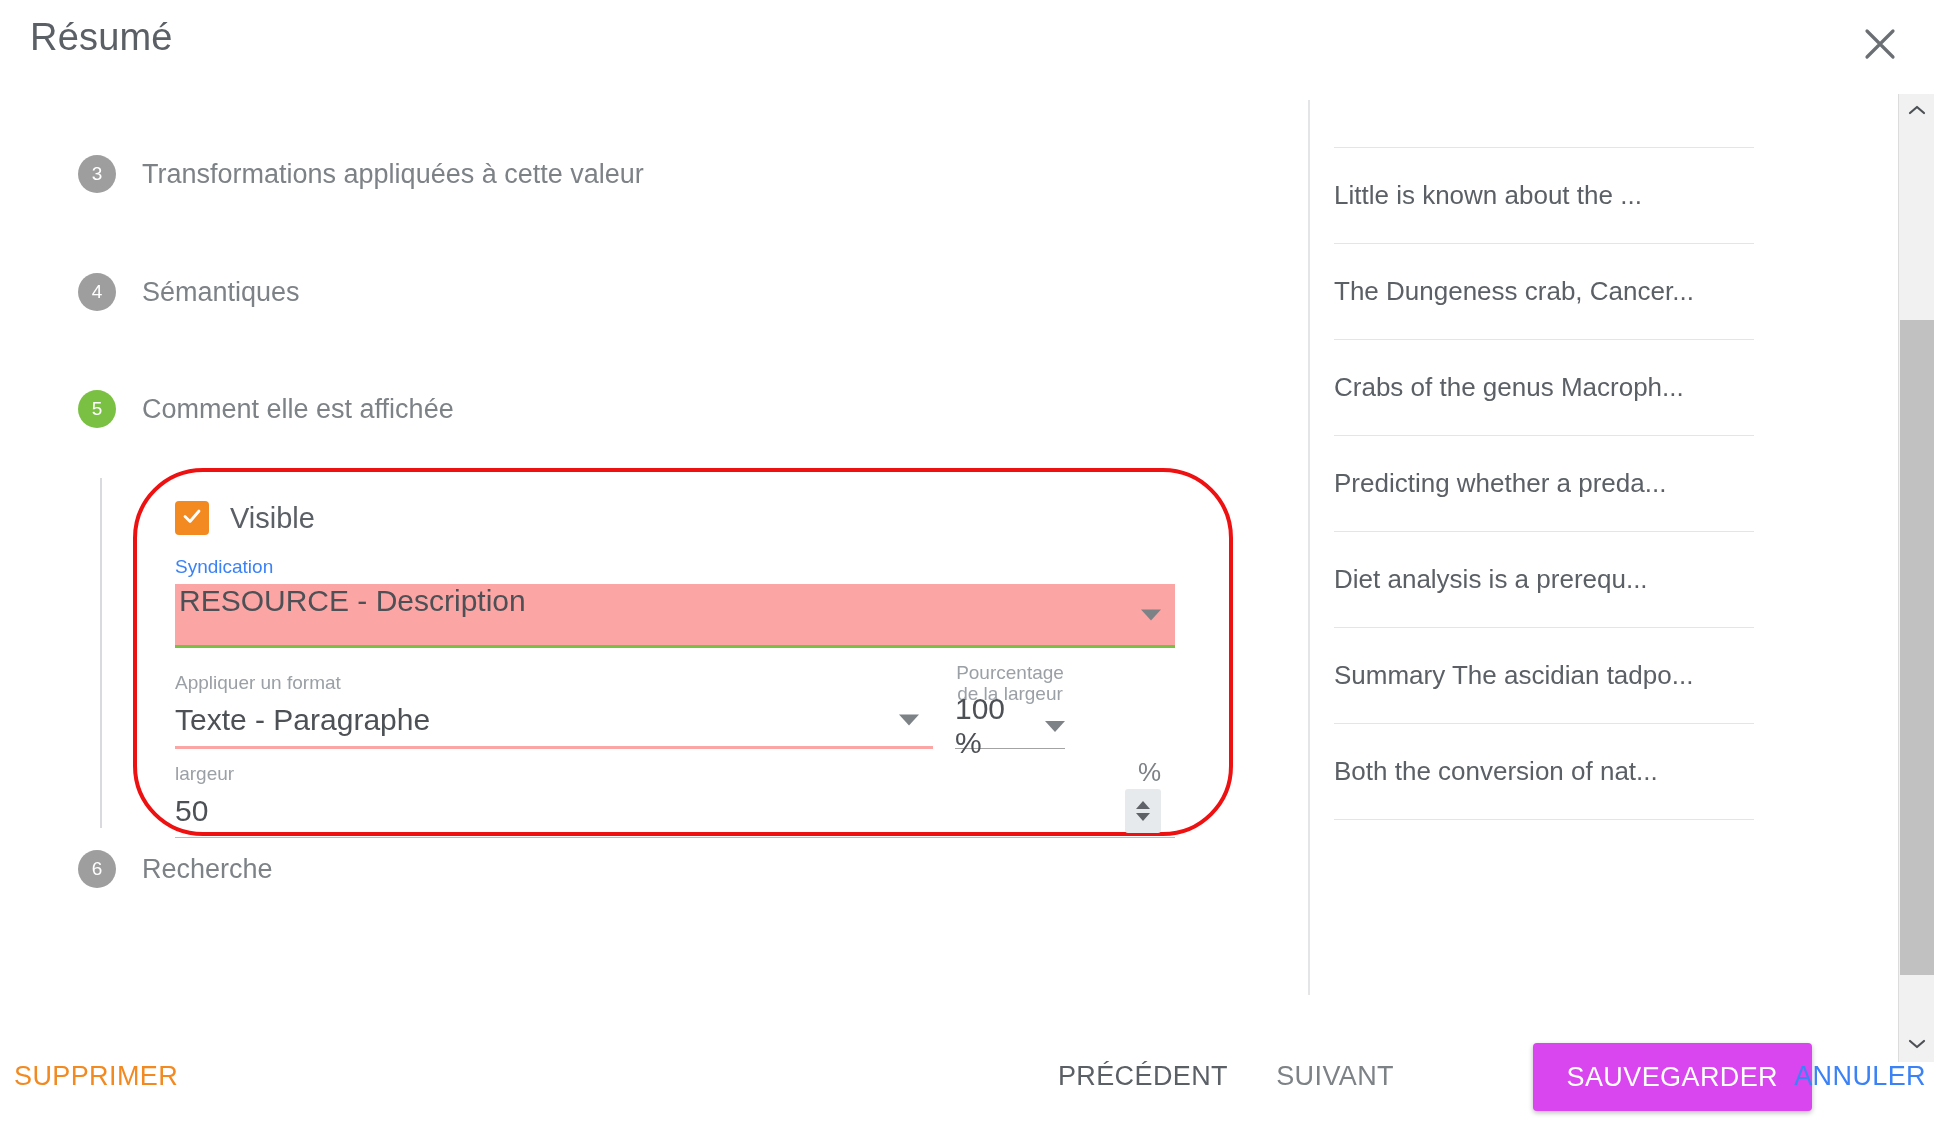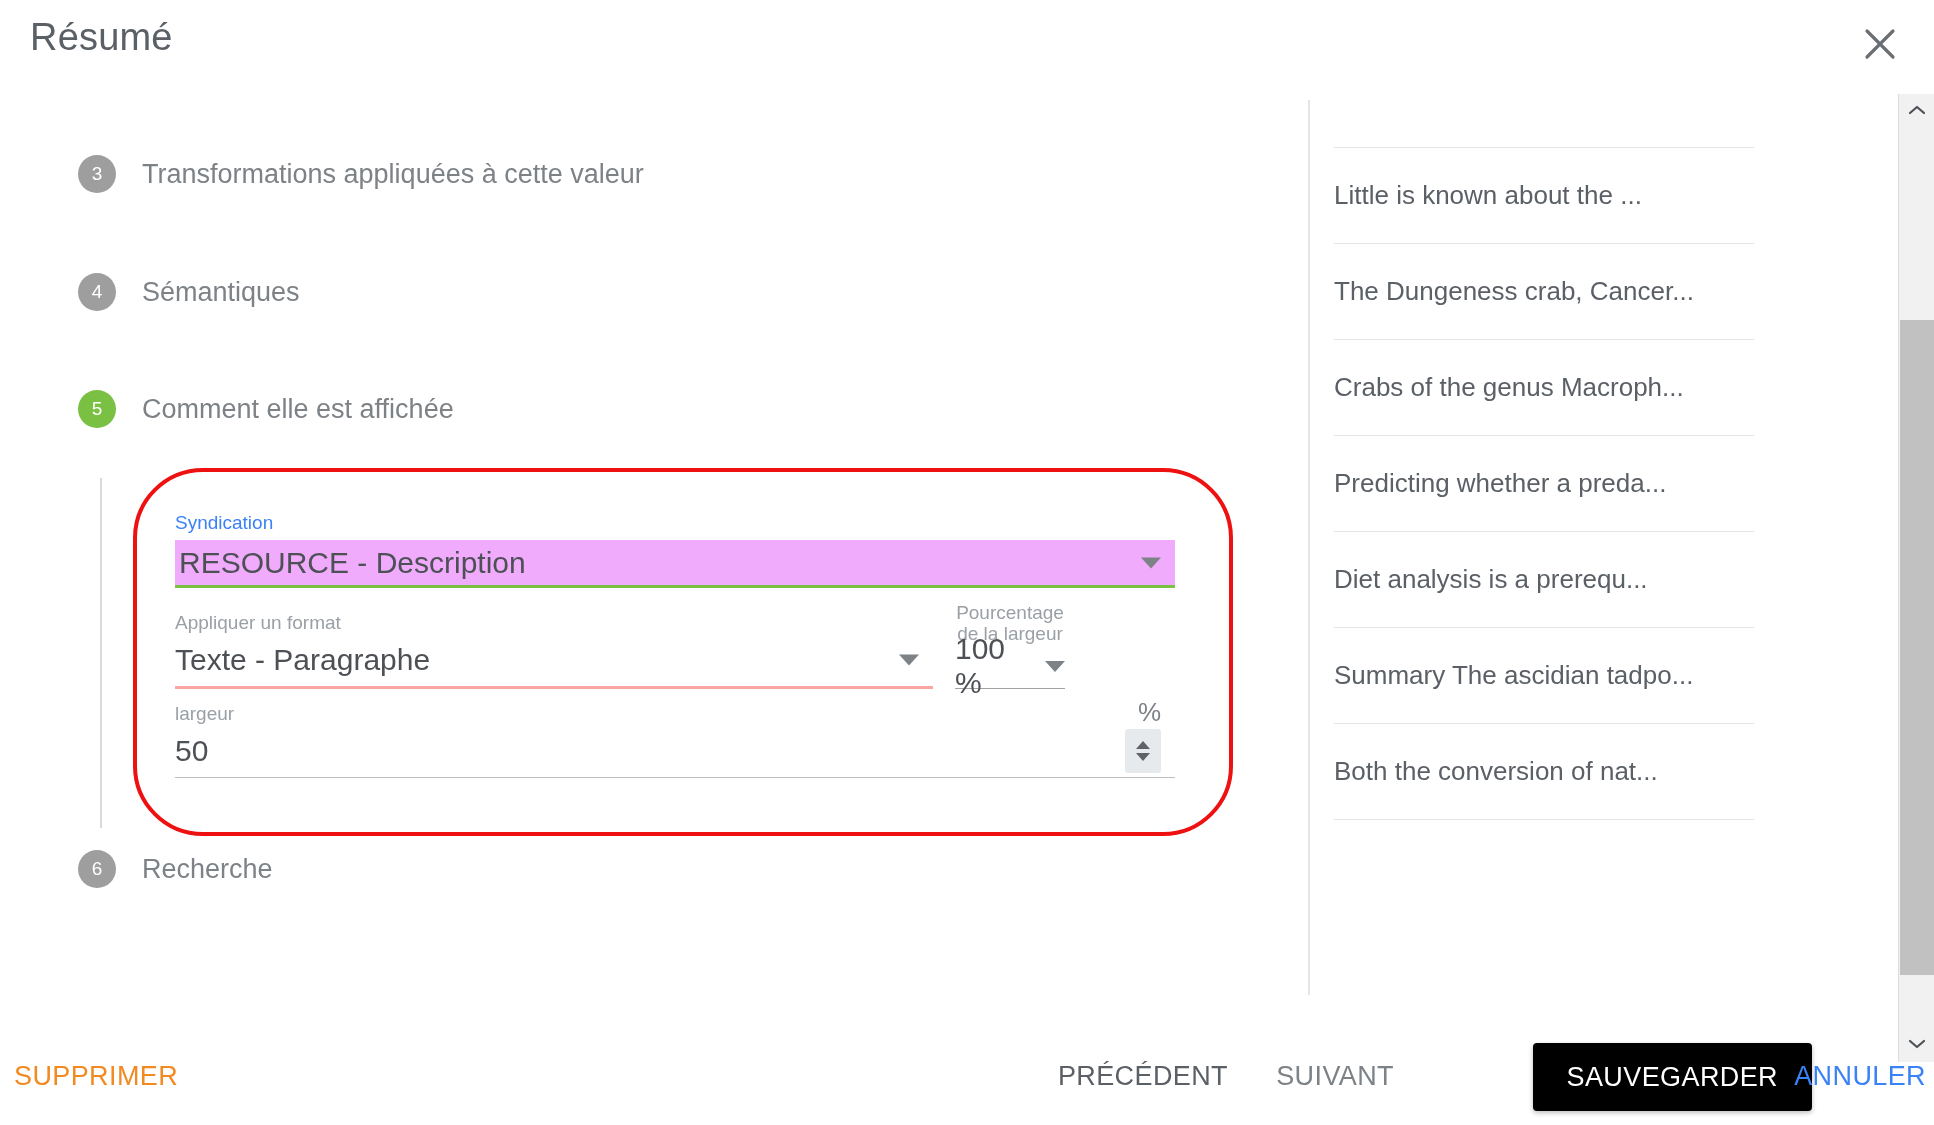--- a/index.html
+++ b/index.html
@@ -156,26 +156,25 @@
   .field-label {
     font-size: 19px;
     line-height: 22px;
     color: #9aa0a6;
   }
   .field-label.green { color: #3b82f6; }
 
   .select-filled {
     margin-top: 6px;
     position: relative;
-    background: #f0abfc;
-    height: 48px;
+    background: #fca5a5;
+    height: 64px;
     border-bottom: 3px solid #7ac143;
     box-sizing: border-box;
     display: flex;
-    align-items: center;
     cursor: pointer;
   }
   .select-filled .sel-text {
     font-size: 30px;
     color: #4d5156;
     padding-left: 4px;
   }
   .caret {
     width: 0; height: 0;
     border-left: 10px solid transparent;
@@ -394,21 +393,21 @@
     right: 540px;
     top: 28px;
     color: #7d8287;
   }
   #btn-sauvegarder {
     position: absolute;
     right: 122px;
     top: 10px;
     height: 68px;
     padding: 0 34px;
-    background: #000000;
+    background: #d946ef;
     color: #ffffff;
     font-size: 27px;
     letter-spacing: 0.4px;
     border: none;
     border-radius: 4px;
     box-shadow: 0 2px 5px rgba(0,0,0,0.26);
     cursor: pointer;
     font-family: inherit;
   }
   #btn-annuler {
@@ -454,20 +453,30 @@
       <div class="step-badge">6</div>
       <div class="step-label">Recherche</div>
     </div>
 
     <div class="form-card-wrap">
       <div class="left-rule"></div>
       <div class="red-outline"></div>
 
       <div class="form-inner">
 
+        <div class="cb-row">
+          <div class="cb-box">
+            <span>
+              <svg width="22" height="22" viewBox="0 0 22 22">
+                <path d="M4 11.5 L9 16.5 L18 6" stroke="#ffffff" stroke-width="2.8" fill="none" stroke-linecap="round" stroke-linejoin="round"></path>
+              </svg>
+            </span>
+          </div>
+          <div class="cb-label">Visible</div>
+        </div>
 
         <div style="margin-top:16px;">
           <div class="field-label green">Syndication</div>
           <div class="select-filled">
             <span class="sel-text">RESOURCE - Description</span>
             <span class="caret"></span>
           </div>
         </div>
 
         <div class="row-two">

